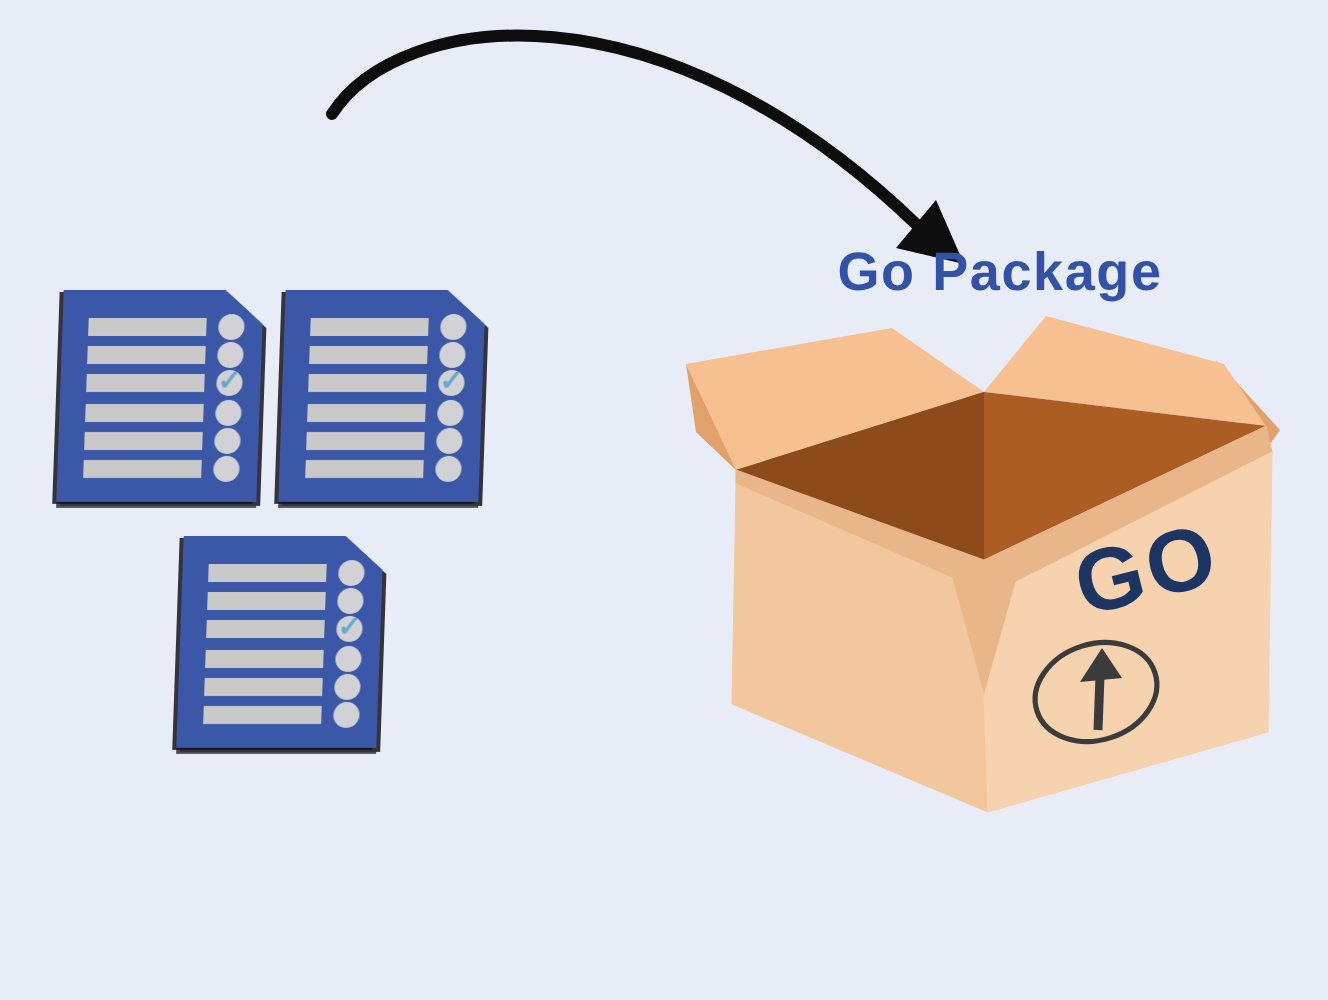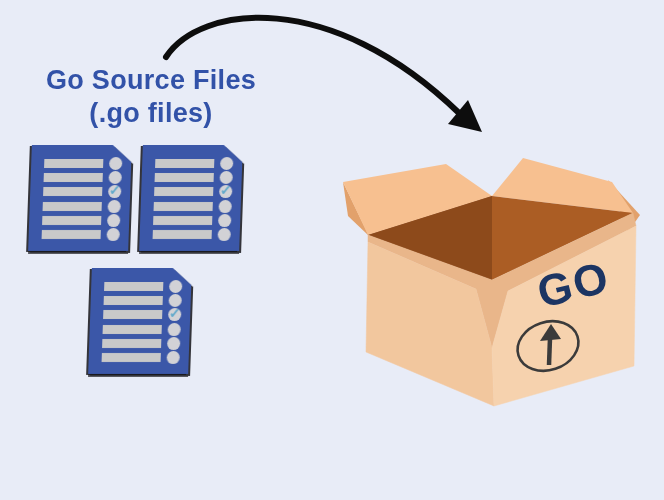--- a/index.html
+++ b/index.html
@@ -50,24 +50,21 @@
 </head>
 <body>
 
 <div id="canvas">
 
   <svg id="flow-arrow" width="360" height="150" viewBox="0 0 360 150">
     <path d="M 26 57 C 60 5, 190 -12, 319 113" fill="none" stroke="#0d0d0d" stroke-width="6" stroke-linecap="round"></path>
     <polygon points="342,132 328,100 308,124" fill="#0d0d0d"></polygon>
   </svg>
 
-  <div class="heading" id="src-heading">
-    <div>Go Source Files</div>
-    <div>(.go files)</div>
-  </div>
+  <div class="heading" id="pkg-heading">Go Package</div>
 
   <div class="doc" id="doc-1">
     <div class="doc-body">
         <div class="doc-row">
           <div class="doc-bar"></div>
           <div class="doc-dot"></div>
         </div>
         <div class="doc-row">
           <div class="doc-bar"></div>
           <div class="doc-dot"></div>

